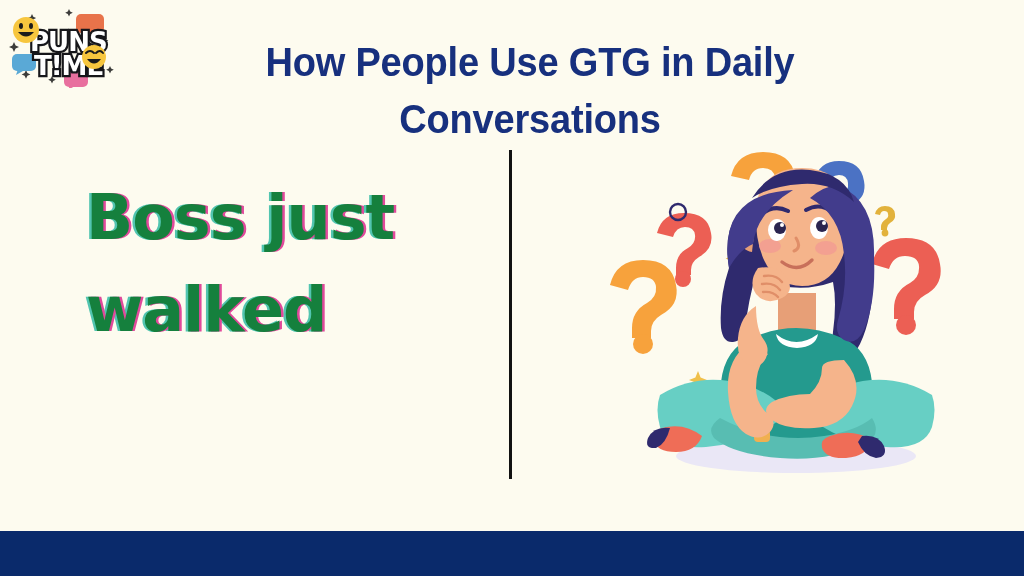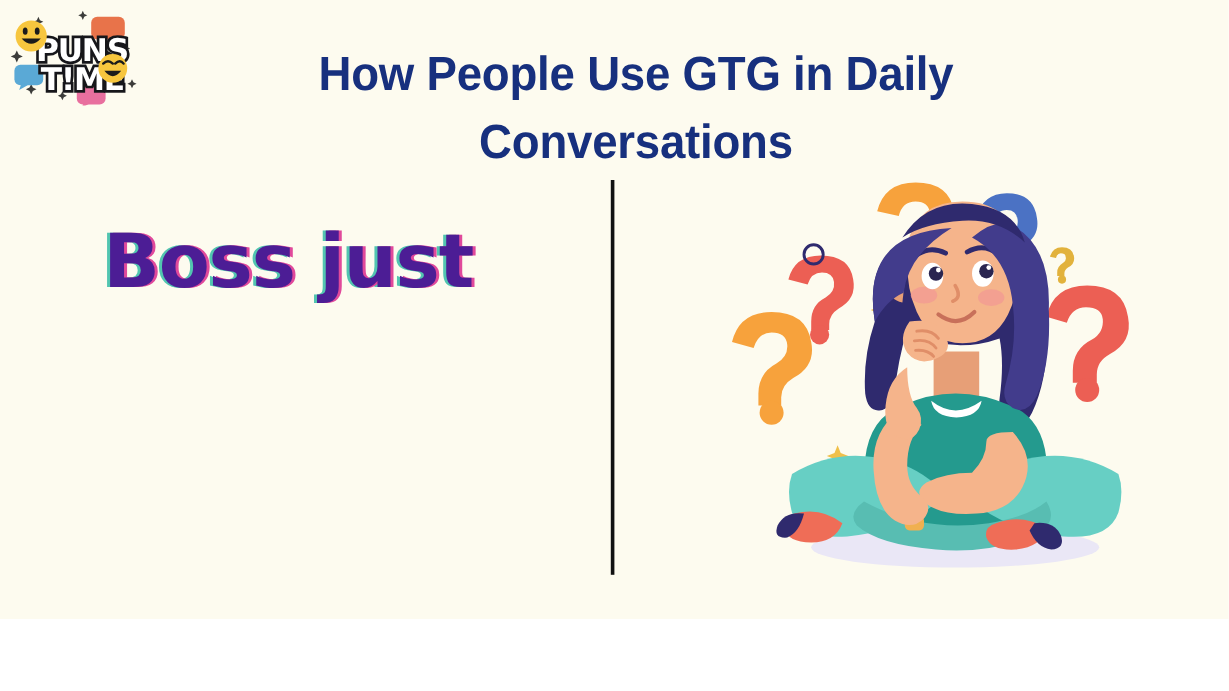--- a/index.html
+++ b/index.html
@@ -3,21 +3,21 @@
 <meta charset="utf-8">
 <style>
   html, body {
     margin: 0;
     padding: 0;
     background: #ffffff;
   }
   #canvas {
     position: relative;
     width: 1024px;
-    height: 516px;
+    height: 576px;
     background: #fdfbef;
     overflow: hidden;
     font-family: "Liberation Sans", sans-serif;
   }
 
   
   #brand-logo {
     position: absolute;
     left: 8px;
     top: 6px;
@@ -56,21 +56,21 @@
   #punch-text {
     position: absolute;
     left: 86px;
     top: 172px;
     width: 400px;
     font-family: "DejaVu Sans", sans-serif;
     font-weight: bold;
     font-size: 62px;
     line-height: 92px;
     letter-spacing: -1px;
-    color: #4c1d95;
+    color: #15803d;
     text-shadow:
        2.5px 0 0 #e0499b,
       -2.5px 0 0 #52c5b0;
   }
   #punch-text .ln { display: block; white-space: nowrap; }
 
   
   #illustration {
     position: absolute;
     left: 600px;
@@ -145,20 +145,21 @@
 
   <div id="page-title">
     <div>How People Use GTG in Daily</div>
     <div>Conversations</div>
   </div>
 
   <div id="divider"></div>
 
   <div id="punch-text">
     <span class="ln">Boss just</span>
+    <span class="ln">walked</span>
   </div>
 
   <div id="illustration">
     <svg width="390" height="352" viewBox="0 0 390 352">
 
       <ellipse cx="196" cy="318" rx="120" ry="17" fill="#eae7f6"></ellipse>
 
       <g fill="#f7a23c">
         <path d="M131 38 q6 -24 32 -24 q28 0 32 24 q3 19 -14 28 q-10 6 -10 16 l0 6 l-18 0 l0 -9 q0 -16 14 -24 q9 -5 8 -15 q-1 -10 -12 -10 q-11 0 -14 12 z"></path>
         <circle cx="163" cy="93" r="9"></circle>

